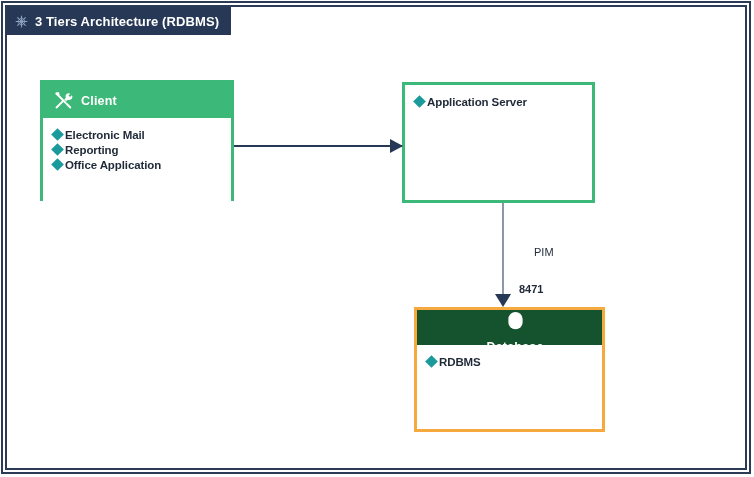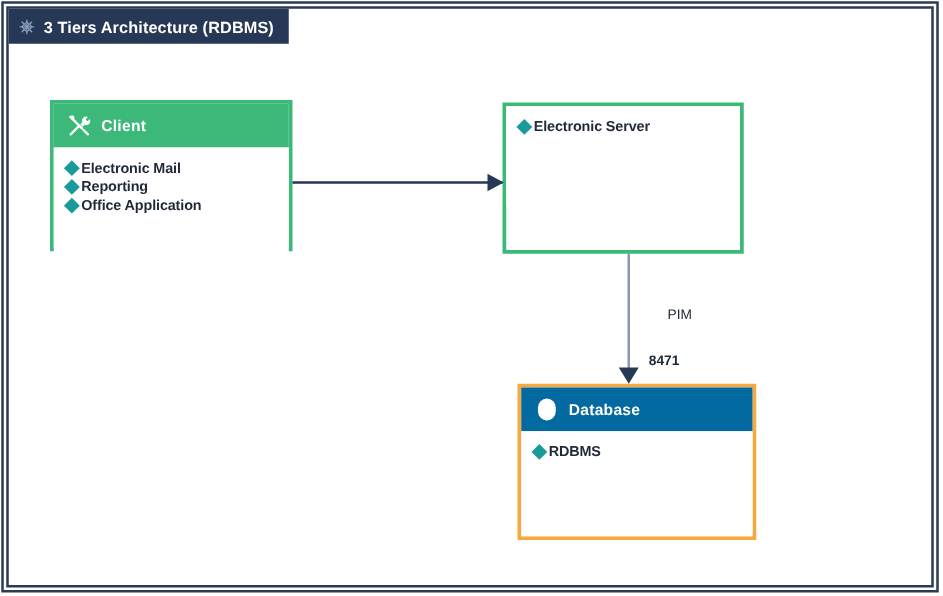--- a/index.html
+++ b/index.html
@@ -102,21 +102,21 @@
     font-size: 11.5px;
     font-weight: bold;
     white-space: nowrap;
     letter-spacing: -0.1px;
   }
   
   .node-green { border: 3px solid #3cb878; }
   .node-green .node-head { background: #3cb878; }
   
   .node-orange { border: 3px solid #f5a93f; }
-  .node-orange .node-head { background: #0369a1; }
+  .node-orange .node-head { background: #14532d; flex-direction: column; }
 
   .tools-icon { width: 19px; height: 19px; display:block; flex:0 0 auto; }
   .db-icon { width: 19px; height: 22px; display:block; flex:0 0 auto; }
 
   
   .conn-h {
     position: absolute;
     background: #263855;
     height: 1.5px;
   }
@@ -207,21 +207,21 @@
         <span class="diamond"></span>
         <span class="item-label">Office Application</span>
       </div>
     </div>
   </div>
 
   <div class="node node-green" style="left:402px; top:82px; width:193px; height:121px;">
     <div class="node-body" style="height:80px;">
       <div class="item-row">
         <span class="diamond"></span>
-        <span class="item-label">Electronic Server</span>
+        <span class="item-label">Application Server</span>
       </div>
     </div>
   </div>
 
   <div class="node node-orange" style="left:414px; top:307px; width:191px; height:125px;">
     <div class="node-head">
       <span>
         <svg class="db-icon" viewBox="0 0 24 26" aria-hidden="true">
           <rect x="3" y="1.5" width="18" height="22" rx="9" ry="9" fill="#ffffff"></rect>
         </svg>

